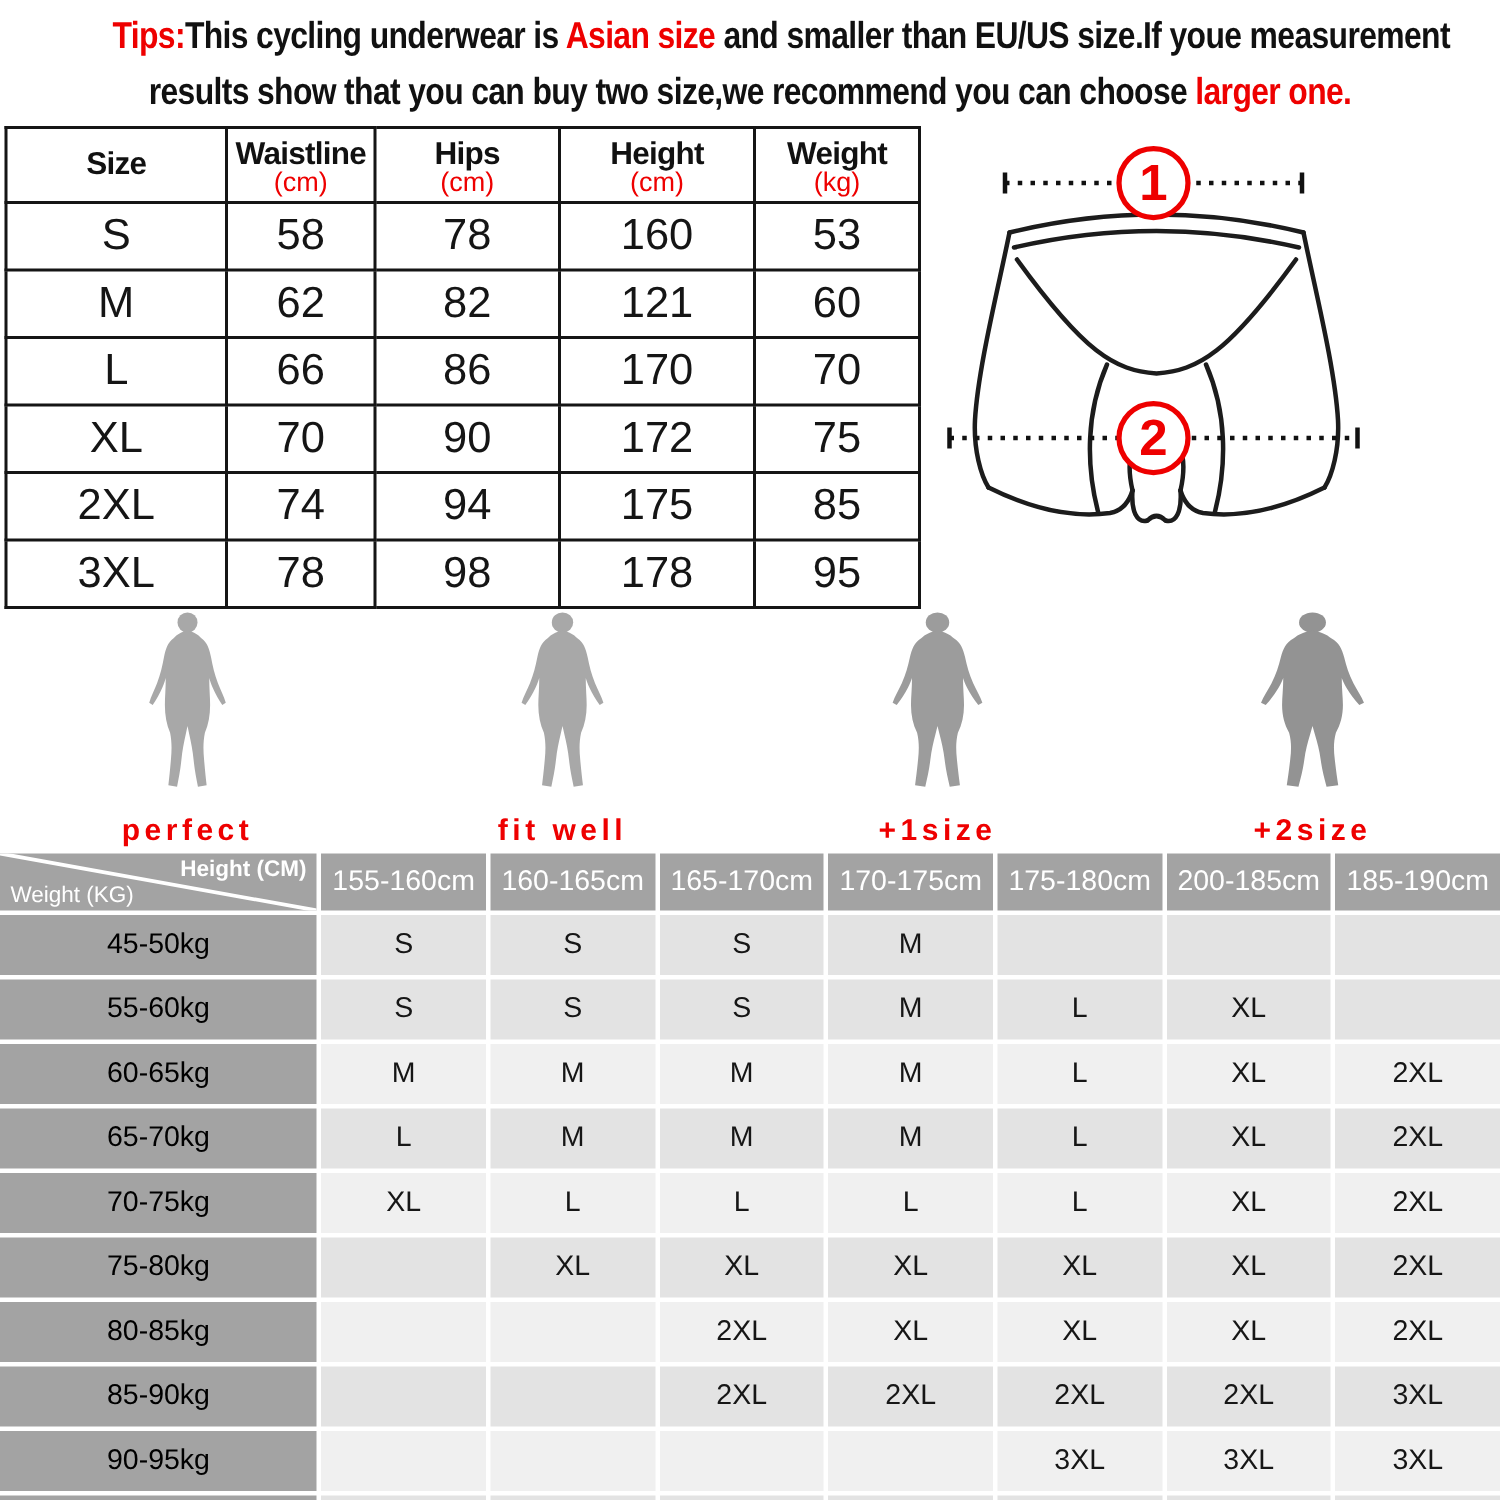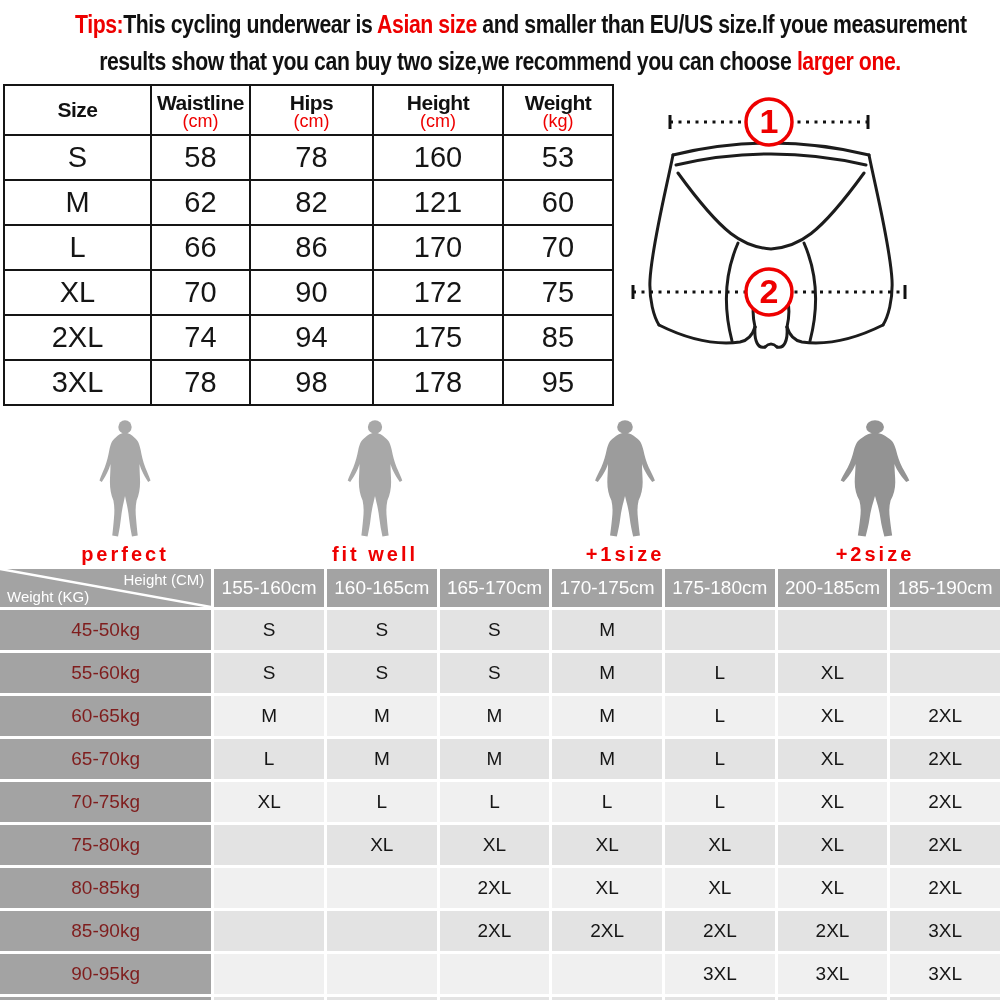--- a/index.html
+++ b/index.html
@@ -18,35 +18,35 @@
   .size-table th { height:50px; }
   .size-table td { height:45px; font-size:29px; color:#151515; font-weight:400; }
   .st-label { font-size:21px; font-weight:bold; color:#111; letter-spacing:-0.5px; line-height:22px; }
   .st-unit  { font-size:18px; color:#ee0000; line-height:15px; font-weight:400; }
 
   
   .diagram { position:absolute; left:628px; top:95px; width:330px; height:300px; }
 
   
   .fit-guide { position:absolute; left:0; top:408px; width:1000px; height:158px; display:flex; }
-  .fit-item { flex:1; display:flex; flex-direction:column; align-items:center; justify-content:flex-end; }
+  .fit-item { flex:1; display:flex; flex-direction:column; align-items:center; justify-content:space-between; }
   .fit-label { margin-top:3px; font-size:20px; font-weight:bold; color:#ee0000; letter-spacing:3px; }
 
   
   .matrix-wrap { position:absolute; left:-3px; top:566px; width:1006px; }
   .matrix { border-collapse:separate; border-spacing:3px; width:1006px; table-layout:fixed; }
   .matrix th, .matrix td { text-align:center; vertical-align:middle; font-weight:400; }
   .matrix .m-head  { background:#a3a3a3; color:#fff; font-size:19px; height:38px; }
-  .matrix .m-label { background:#a3a3a3; color:#7f1d1d; font-size:19px; height:40px; }
+  .matrix .m-label { background:#a3a3a3; color:#000000; font-size:19px; height:40px; }
   .matrix .m-cell  { color:#161616; font-size:19px; height:32px; }
   .matrix .dark  { background:#e3e3e3; }
   .matrix .light { background:#f0f0f0; }
   .corner { position:relative; }
   .corner .diag { position:absolute; left:0; top:0; width:100%; height:100%; }
-  .corner-top    { position:absolute; top:2px; right:7px; font-size:15px; color:#fff; }
+  .corner-top    { position:absolute; top:2px; right:7px; font-size:15px; color:#fff;font-weight:bold; }
   .corner-bottom { position:absolute; bottom:2px; left:7px; font-size:15px; color:#fff; }
 </style>
 </head>
 <body>
 
 <div class="page">
 
   <svg width="0" height="0" style="position:absolute" aria-hidden="true">
     <symbol id="person-shape" viewBox="0 0 100 240">
       <ellipse cx="50" cy="14" rx="11.5" ry="13.5"></ellipse>

